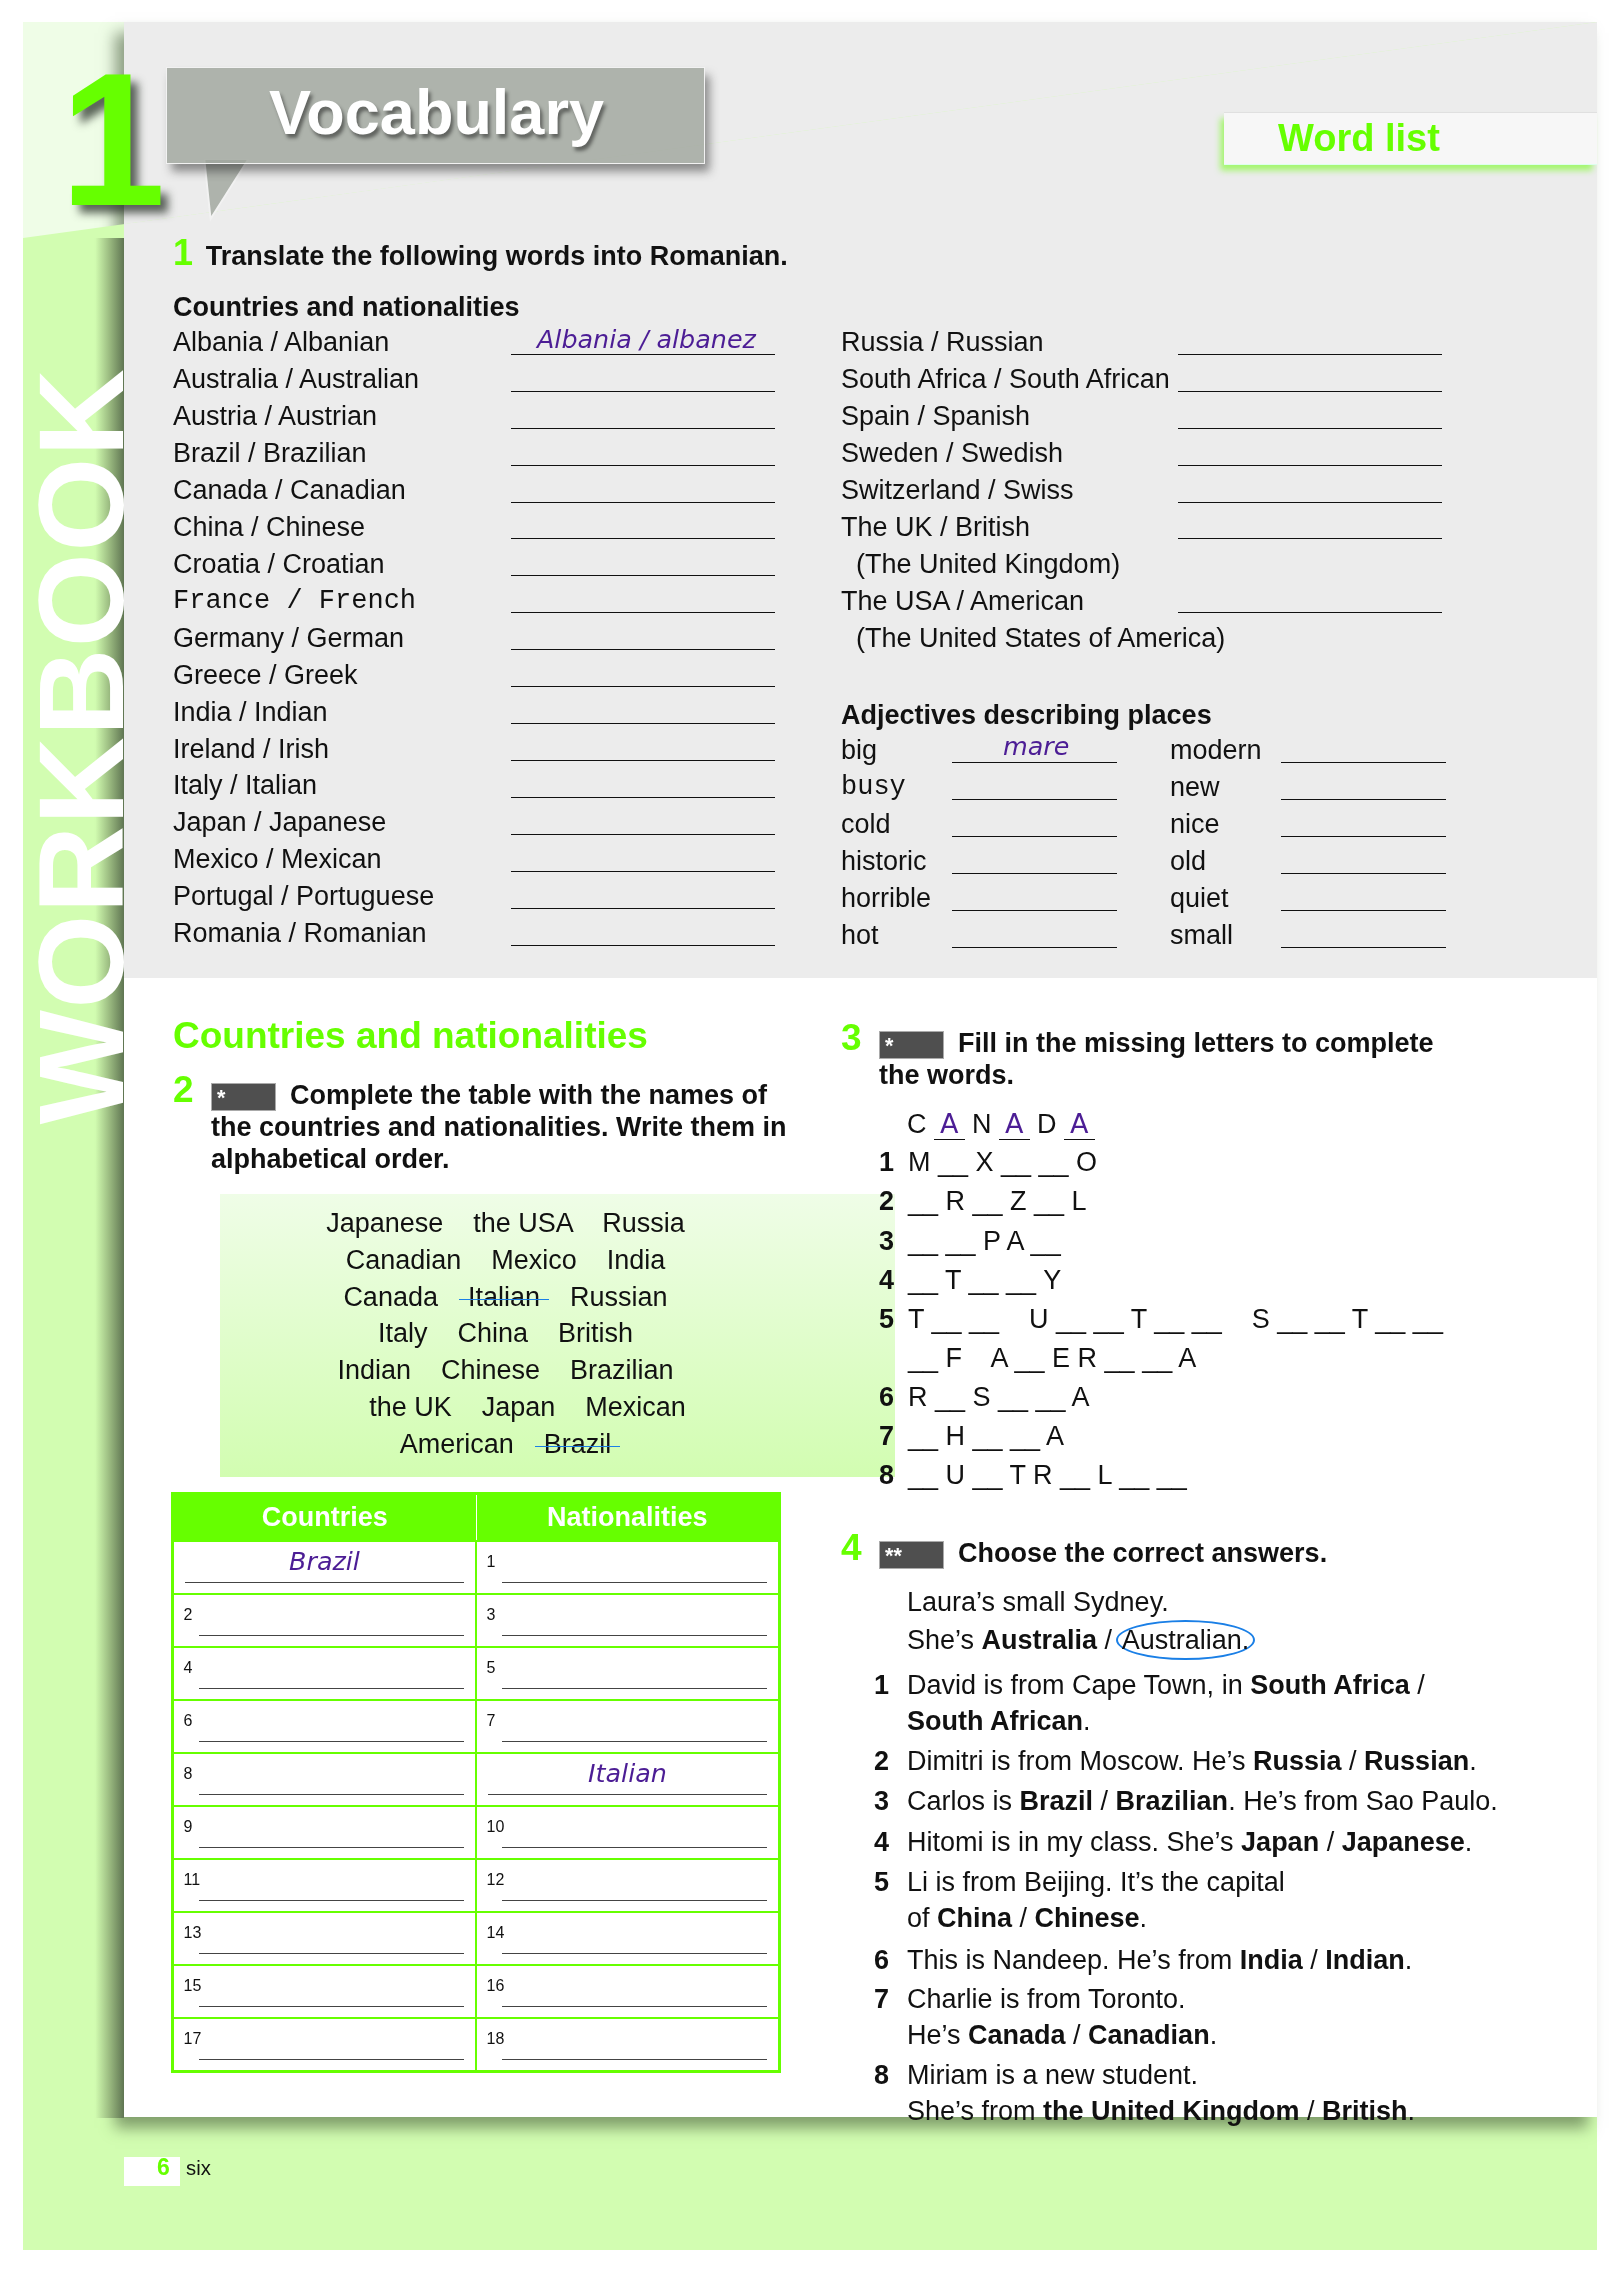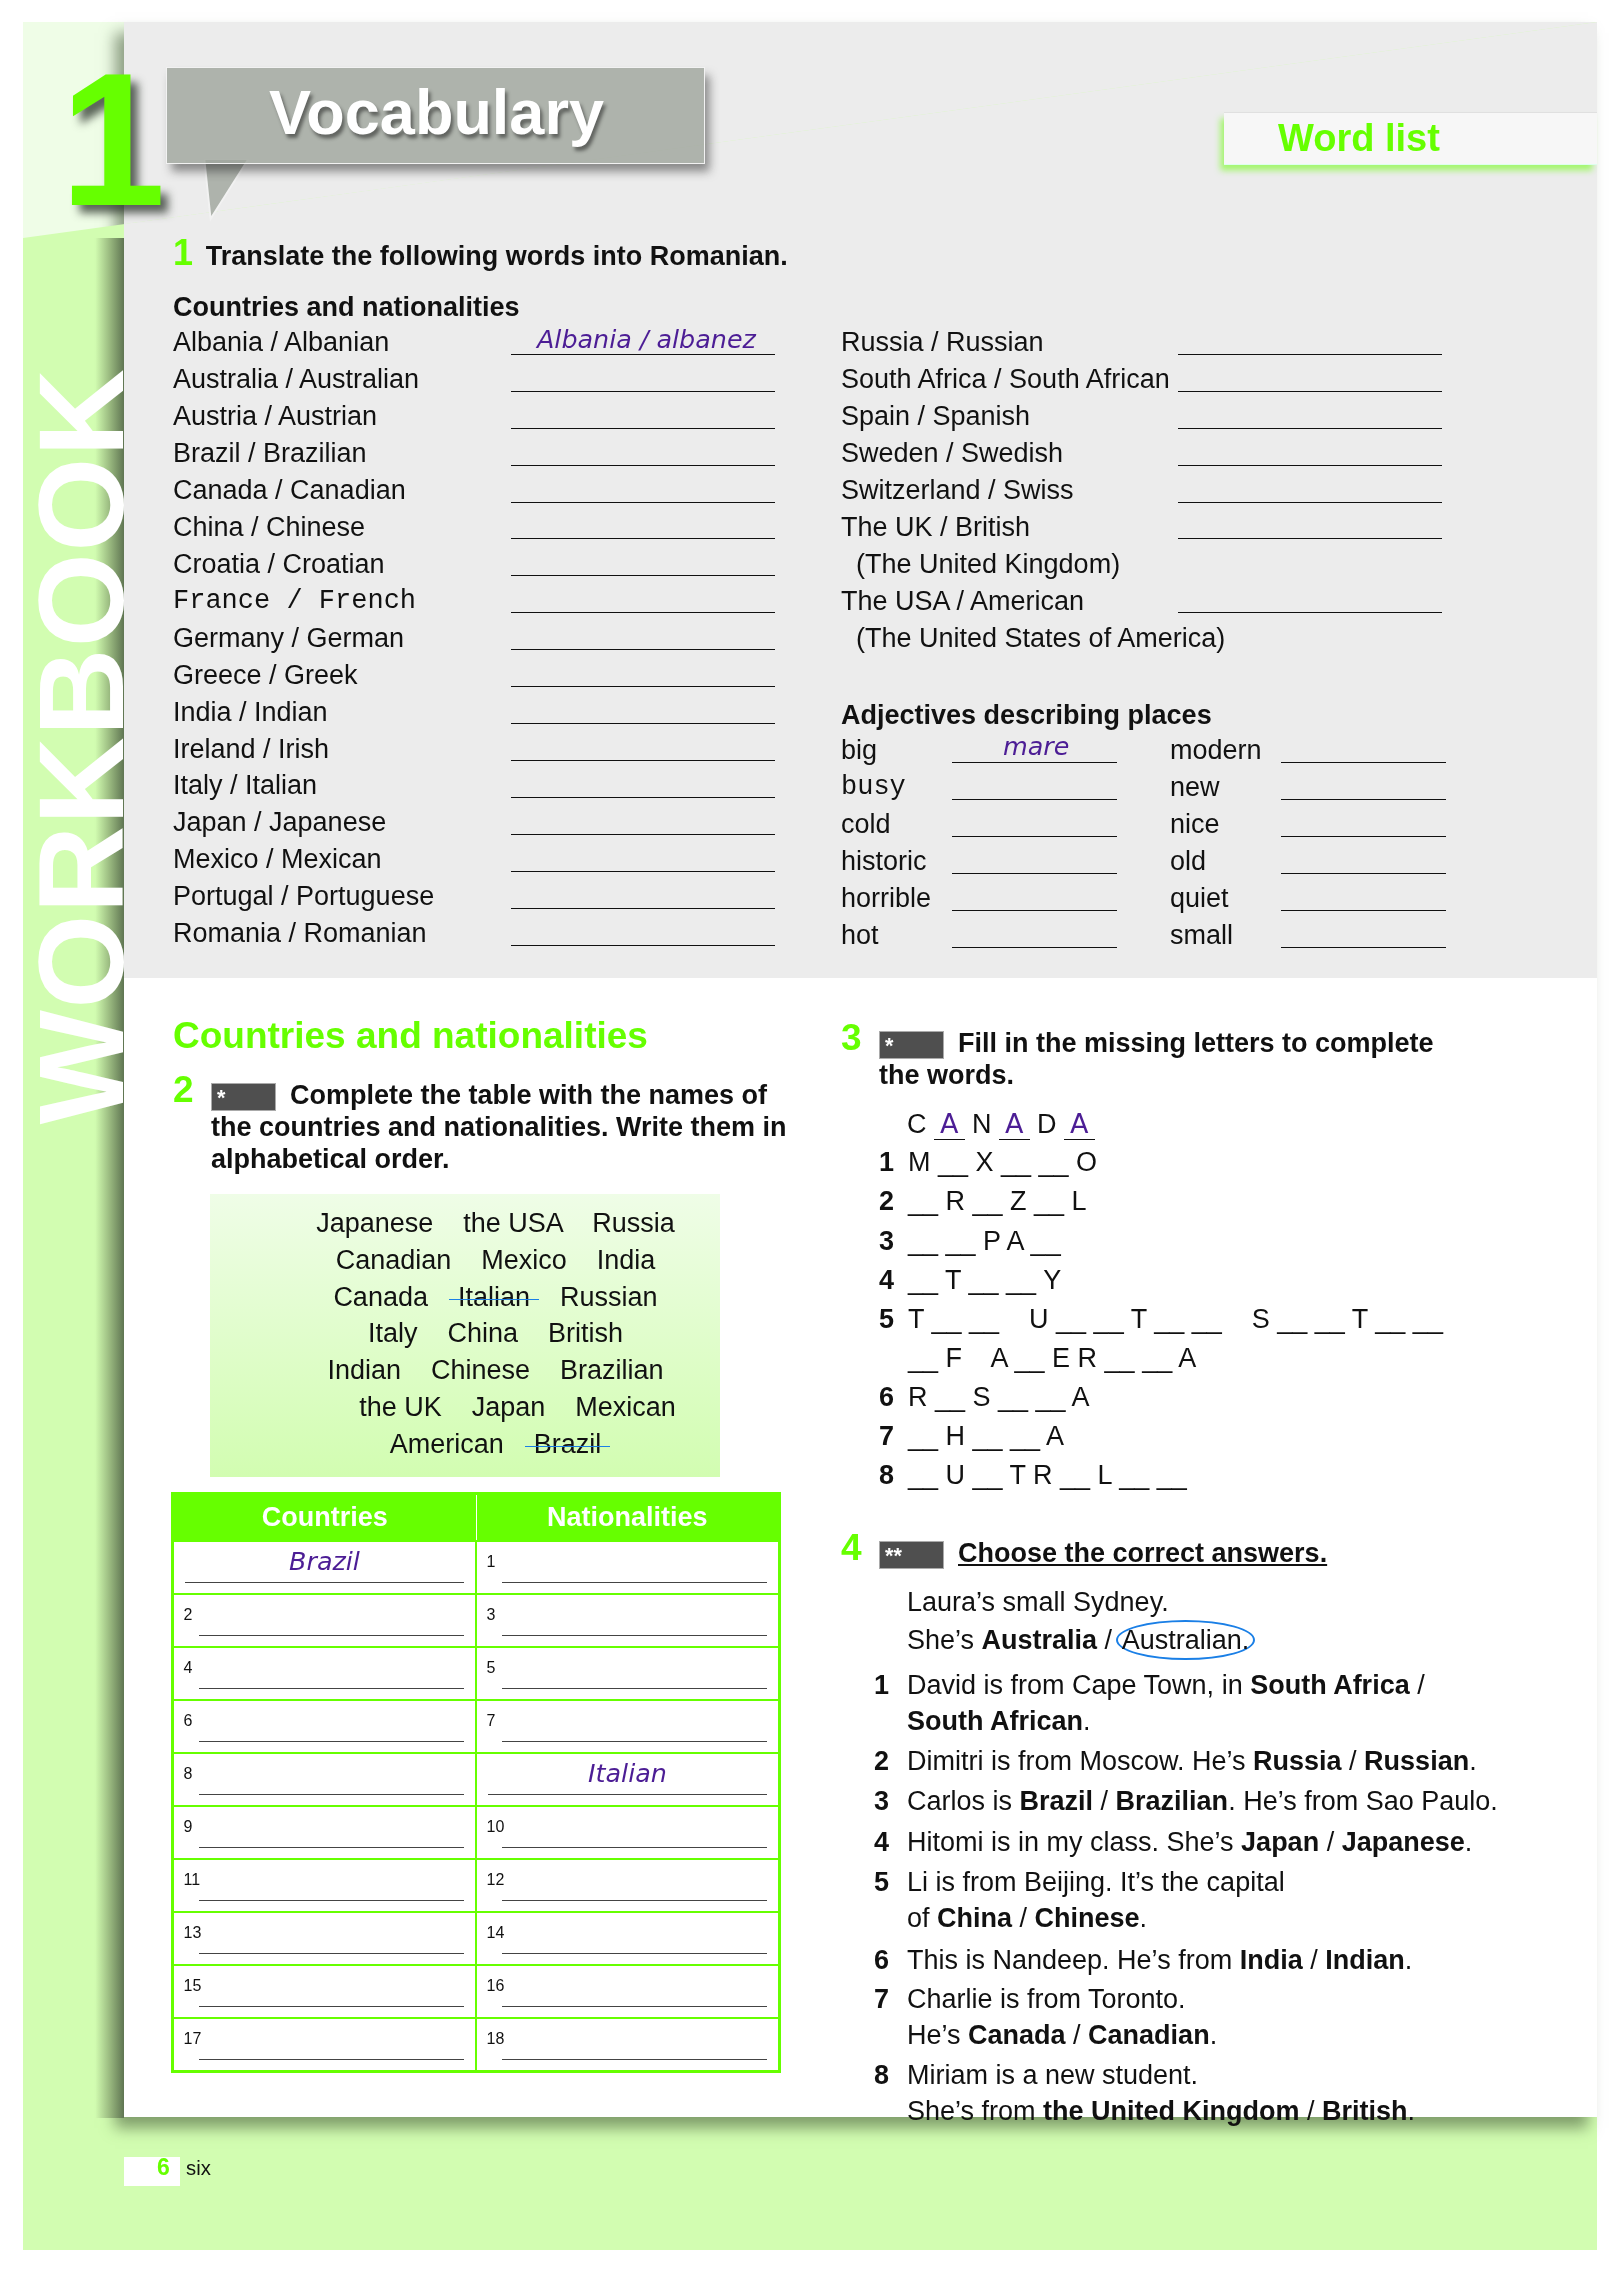--- a/index.html
+++ b/index.html
@@ -22,21 +22,21 @@
   .h1{position:absolute;left:173px;top:232px;font-size:27px;font-weight:bold;}
   .h1 .ex-num{font-size:36px;margin-right:12.7px;}
   .subhead{position:absolute;font-weight:bold;font-size:27px;}
   .wl-row{position:absolute;font-size:27px;white-space:nowrap;}
   .line{position:absolute;height:0;border-bottom:1.9px solid #111;}
   .hand{color:#4c1d95;font-family:"DejaVu Sans",sans-serif;font-style:italic;}
   .sec-title{position:absolute;left:173px;top:1015px;font-weight:bold;font-size:37px;color:#66ff00;}
   .ex-head{position:absolute;font-weight:bold;font-size:27px;line-height:32px;}
   .ex-head .ex-num{font-size:37px;position:absolute;left:0;top:-5.1px;}
   .stars{display:inline-block;width:65px;height:28px;background:#4f4f4f;color:#fff;font-size:21.6px;line-height:28px;padding-left:5.1px;box-sizing:border-box;margin-right:14px;vertical-align:middle;border:1.3px solid #aaa;}
-  .word-box{position:absolute;left:210px;top:1194px;width:464px;height:283px;background:linear-gradient(#effde7,#d2fdb1);padding-left:46px;}
+  .word-box{position:absolute;left:220px;top:1194px;width:675px;height:283px;background:linear-gradient(#effde7,#d2fdb1);}
   .word-line{position:absolute;left:0;width:571px;text-align:center;font-size:27px;white-space:pre;}
   .strike{position:relative;}
   .strike:after{content:"";position:absolute;left:-9px;right:-9px;top:55%;border-top:1.9px solid #1a7fe6;}
   table.nat{position:absolute;left:171px;top:1492px;width:610px;border-collapse:collapse;border:3.8px solid #66ff00;}
   table.nat th{background:#66ff00;color:#fff;font-size:27px;height:43px;font-weight:bold;}
   table.nat th:first-child{border-right:1.3px solid #fff;}
   table.nat td{border:2.5px solid #66ff00;height:49px;position:relative;vertical-align:top;width:50%;}
   .cell-n{position:absolute;left:9.5px;top:11.4px;font-size:16px;}
   .cell-l{position:absolute;left:25.4px;right:11.4px;bottom:10.2px;border-bottom:1.3px solid #444;}
   .cell-v{position:absolute;left:0;right:0;top:3.8px;text-align:center;font-size:25.4px;}
@@ -312,21 +312,21 @@
     <div class="fill-row" style="left: 879px; top: 1265px;"><b>4</b><span>__ T __ __ Y</span></div>
     <div class="fill-row" style="left: 879px; top: 1304px;"><b>5</b><span>T __ __    U __ __ T __ __    S __ __ T __ __</span></div>
     <div class="fill-row" style="left: 879px; top: 1343px;"><b></b><span>__ F    A __ E R __ __ A</span></div>
     <div class="fill-row" style="left: 879px; top: 1382px;"><b>6</b><span>R __ S __ __ A</span></div>
     <div class="fill-row" style="left: 879px; top: 1421px;"><b>7</b><span>__ H __ __ A</span></div>
     <div class="fill-row" style="left: 879px; top: 1460px;"><b>8</b><span>__ U __ T R __ L __ __</span></div>
   </div>
 
 <div class="ex-head" style="left:841px;top:1537px;width:635px;">
   <span class="ex-num">4</span>
-  <div style="padding-left:38px;text-decoration:underline;">
+  <div style="padding-left:38px;">
     <span class="stars">**</span><span>Choose the correct answers.</span>
   </div>
 </div>
 <div class="sentence" style="left:907px;top:1584px;">
   <span>Laura’s small Sydney.</span><br>
   <span>She’s </span><strong>Australia</strong><span> / </span><span class="circled"><span>Australian.</span></span>
 </div>
 <div id="ex4">
     <div class="sentence" style="left: 907px; top: 1667px;"><b class="n">1</b><span>David is from Cape Town, in </span><strong>South Africa</strong><span> /</span><br><strong>South African</strong><span>.</span></div>
     <div class="sentence" style="left: 907px; top: 1743px;"><b class="n">2</b><span>Dimitri is from Moscow. He’s </span><strong>Russia</strong><span> / </span><strong>Russian</strong><span>.</span></div>

